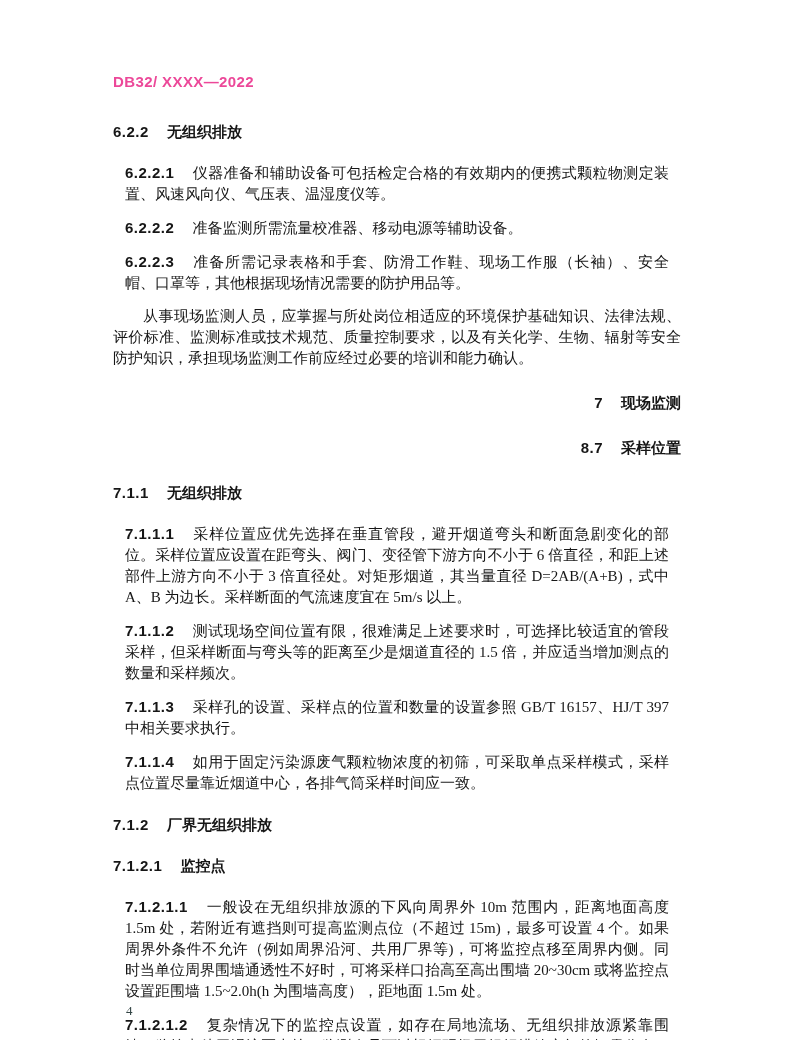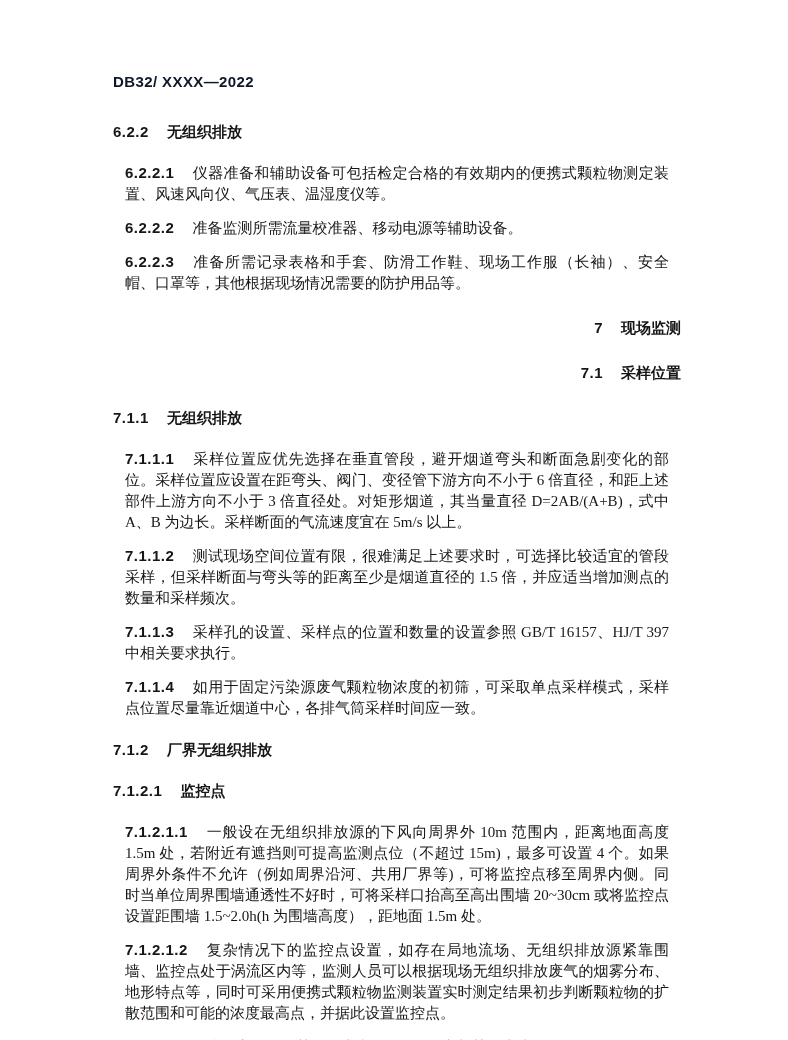--- a/index.html
+++ b/index.html
@@ -14,21 +14,21 @@
     overflow: hidden;
   }
   .doc-header {
     position: absolute;
     top: 73px;
     left: 113px;
     font-family: "Liberation Sans", sans-serif;
     font-weight: 600;
     font-size: 15px;
     letter-spacing: 0.4px;
-    color: #0f172a;
+    color: #ec4899;
   }
   .doc-content {
     position: absolute;
     top: 101px;
     left: 113px;
     width: 568px;
     font-size: 15px;
     line-height: 21px;
     text-align: justify;
   }
@@ -66,22 +66,23 @@
 <body>
 
 <div class="page">
   <div class="doc-header">DB32/ XXXX—2022</div>
 
   <div class="doc-content" id="doc-content">
       <div class="section-heading"><span class="num">6.2.2</span><span>无组织排放</span></div>
       <p class="clause"><span class="num">6.2.2.1</span><span>仪器准备和辅助设备可包括检定合格的有效期内的便携式颗粒物测定装置、风速风向仪、气压表、温湿度仪等。</span></p>
       <p class="clause"><span class="num">6.2.2.2</span><span>准备监测所需流量校准器、移动电源等辅助设备。</span></p>
       <p class="clause"><span class="num">6.2.2.3</span><span>准备所需记录表格和手套、防滑工作鞋、现场工作服（长袖）、安全帽、口罩等，其他根据现场情况需要的防护用品等。</span></p>
+      <p class="para-indent">从事现场监测人员，应掌握与所处岗位相适应的环境保护基础知识、法律法规、评价标准、监测标准或技术规范、质量控制要求，以及有关化学、生物、辐射等安全防护知识，承担现场监测工作前应经过必要的培训和能力确认。</p>
       <div class="chapter-heading"><span class="num">7</span><span>现场监测</span></div>
-      <div class="chapter-heading"><span class="num">7.1</span><span>采样位置</span></div>
+      <div class="chapter-heading"><span class="num">8.7</span><span>采样位置</span></div>
       <div class="section-heading"><span class="num">7.1.1</span><span>无组织排放</span></div>
       <p class="clause"><span class="num">7.1.1.1</span><span>采样位置应优先选择在垂直管段，避开烟道弯头和断面急剧变化的部位。采样位置应设置在距弯头、阀门、变径管下游方向不小于 6 倍直径，和距上述部件上游方向不小于 3 倍直径处。对矩形烟道，其当量直径 D=2AB/(A+B)，式中 A、B 为边长。采样断面的气流速度宜在 5m/s 以上。</span></p>
       <p class="clause"><span class="num">7.1.1.2</span><span>测试现场空间位置有限，很难满足上述要求时，可选择比较适宜的管段采样，但采样断面与弯头等的距离至少是烟道直径的 1.5 倍，并应适当增加测点的数量和采样频次。</span></p>
       <p class="clause"><span class="num">7.1.1.3</span><span>采样孔的设置、采样点的位置和数量的设置参照 GB/T 16157、HJ/T 397 中相关要求执行。</span></p>
       <p class="clause"><span class="num">7.1.1.4</span><span>如用于固定污染源废气颗粒物浓度的初筛，可采取单点采样模式，采样点位置尽量靠近烟道中心，各排气筒采样时间应一致。</span></p>
       <div class="section-heading"><span class="num">7.1.2</span><span>厂界无组织排放</span></div>
       <div class="section-heading"><span class="num">7.1.2.1</span><span>监控点</span></div>
       <p class="clause"><span class="num">7.1.2.1.1</span><span>一般设在无组织排放源的下风向周界外 10m 范围内，距离地面高度 1.5m 处，若附近有遮挡则可提高监测点位（不超过 15m)，最多可设置 4 个。如果周界外条件不允许（例如周界沿河、共用厂界等)，可将监控点移至周界内侧。同时当单位周界围墙通透性不好时，可将采样口抬高至高出围墙 20~30cm 或将监控点设置距围墙 1.5~2.0h(h 为围墙高度），距地面 1.5m 处。</span></p>
       <p class="clause"><span class="num">7.1.2.1.2</span><span>复杂情况下的监控点设置，如存在局地流场、无组织排放源紧靠围墙、监控点处于涡流区内等，监测人员可以根据现场无组织排放废气的烟雾分布、地形特点等，同时可采用便携式颗粒物监测装置实时测定结果初步判断颗粒物的扩散范围和可能的浓度最高点，并据此设置监控点。</span></p>
       <p class="clause"><span class="num">7.1.2.1.3</span><span>监控点设置的其他要求参照 HJ/T 55 中相关要求执行。</span></p>

